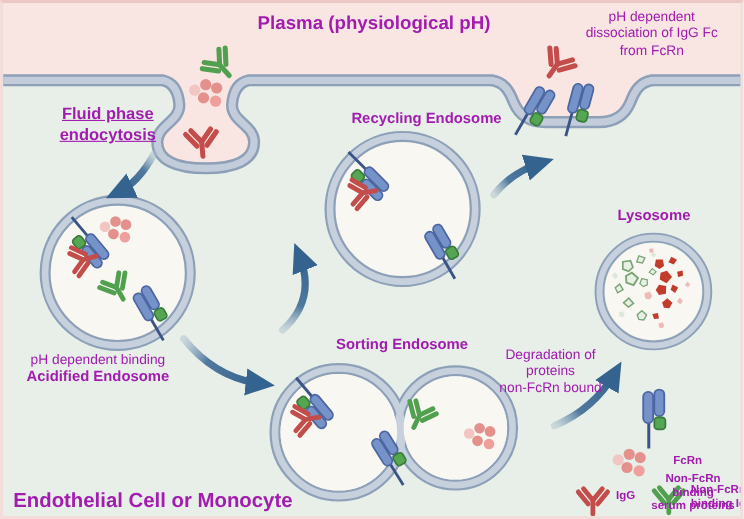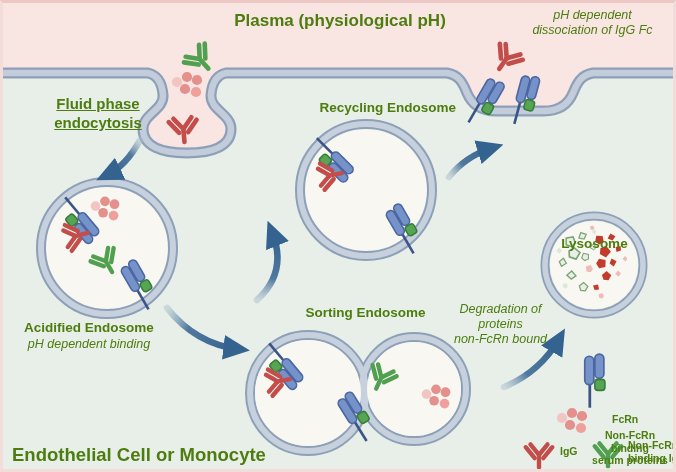--- a/index.html
+++ b/index.html
@@ -3,23 +3,23 @@
 <meta charset="utf-8">
 <style>
   html,body{margin:0;padding:0;background:#ffffff;}
   #stage{
     position:relative;width:676px;height:472px;overflow:hidden;
     background:#e7efe8;
     border:3px solid #f3ddda;border-top-color:#ecc7c3;box-sizing:border-box;
     font-family:"Liberation Sans",sans-serif;
   }
   #scene{position:absolute;left:-3px;top:-3px;}
-  .t{position:absolute;color:#4d7c0f;line-height:1.25;white-space:nowrap;}
+  .t{position:absolute;color:#a21caf;line-height:1.25;white-space:nowrap;}
   .b{font-weight:bold;}
-  .i{font-style:italic;}
+  .i{}
   .c{text-align:center;white-space:normal;}
   .ln{display:block;}
 </style>
 </head>
 <body>
 
 <div id="stage">
 
 <svg id="scene" width="676" height="472" viewBox="0 0 676 472">
   <defs>
@@ -186,39 +186,40 @@
   <use href="#dots" transform="translate(572,420)"></use>
   <use href="#ab" transform="translate(539,451) scale(0.95)" color="#c34d4a"></use>
   <use href="#ab" transform="translate(608,450) scale(0.95)" color="#51a04f"></use>
 </svg>
 
   <div class="t b c" style="left:167px;top:7px;width:340px;font-size:17px;">Plasma (physiological pH)</div>
 
   <div class="t i c" style="left:512px;top:5px;width:155px;font-size:12.5px;line-height:1.22;">
     <span class="ln">pH dependent</span>
     <span class="ln">dissociation of IgG Fc</span>
+    <span class="ln">from FcRn</span>
   </div>
 
   <div class="t b c" style="left:34px;top:92px;width:122px;font-size:15px;text-decoration:underline;">
     <span class="ln">Fluid phase</span>
     <span class="ln">endocytosis</span>
   </div>
 
   <div class="t b c" style="left:273px;top:97px;width:180px;font-size:13.5px;text-align:right;">Recycling Endosome</div>
 
-  <div class="t b c" style="left:539px;top:185px;width:105px;font-size:13.5px;margin-top:48px;">Lysosome</div>
+  <div class="t b c" style="left:539px;top:185px;width:105px;font-size:13.5px;">Lysosome</div>
 
   <div class="t c" style="left:5px;top:317px;width:162px;">
+    <span class="ln i" style="font-size:12.5px;line-height:1.15;">pH dependent binding</span>
     <span class="ln b" style="font-size:13.5px;">Acidified Endosome</span>
-    <span class="ln i" style="font-size:12.5px;line-height:1.15;">pH dependent binding</span>
   </div>
 
   <div class="t b c" style="left:290px;top:302px;width:145px;font-size:13.5px;">Sorting Endosome</div>
 
-  <div class="t i c" style="left:440px;top:299px;width:115px;font-size:12.5px;line-height:1.2;">
+  <div class="t i c" style="left:440px;top:312px;width:115px;font-size:12.5px;line-height:1.2;">
     <span class="ln">Degradation of</span>
     <span class="ln">proteins</span>
     <span class="ln">non-FcRn bound</span>
   </div>
 
   <div class="t b" style="left:9px;top:440px;font-size:18.5px;text-align:center;">Endothelial Cell or Monocyte</div>
 
   <div class="t b" style="left:609px;top:366px;font-size:10.5px;margin-top:44px;">FcRn</div>
   <div class="t b c" style="left:586px;top:426px;width:82px;font-size:10.5px;line-height:1.2;">
     <span class="ln">Non-FcRn binding</span>

